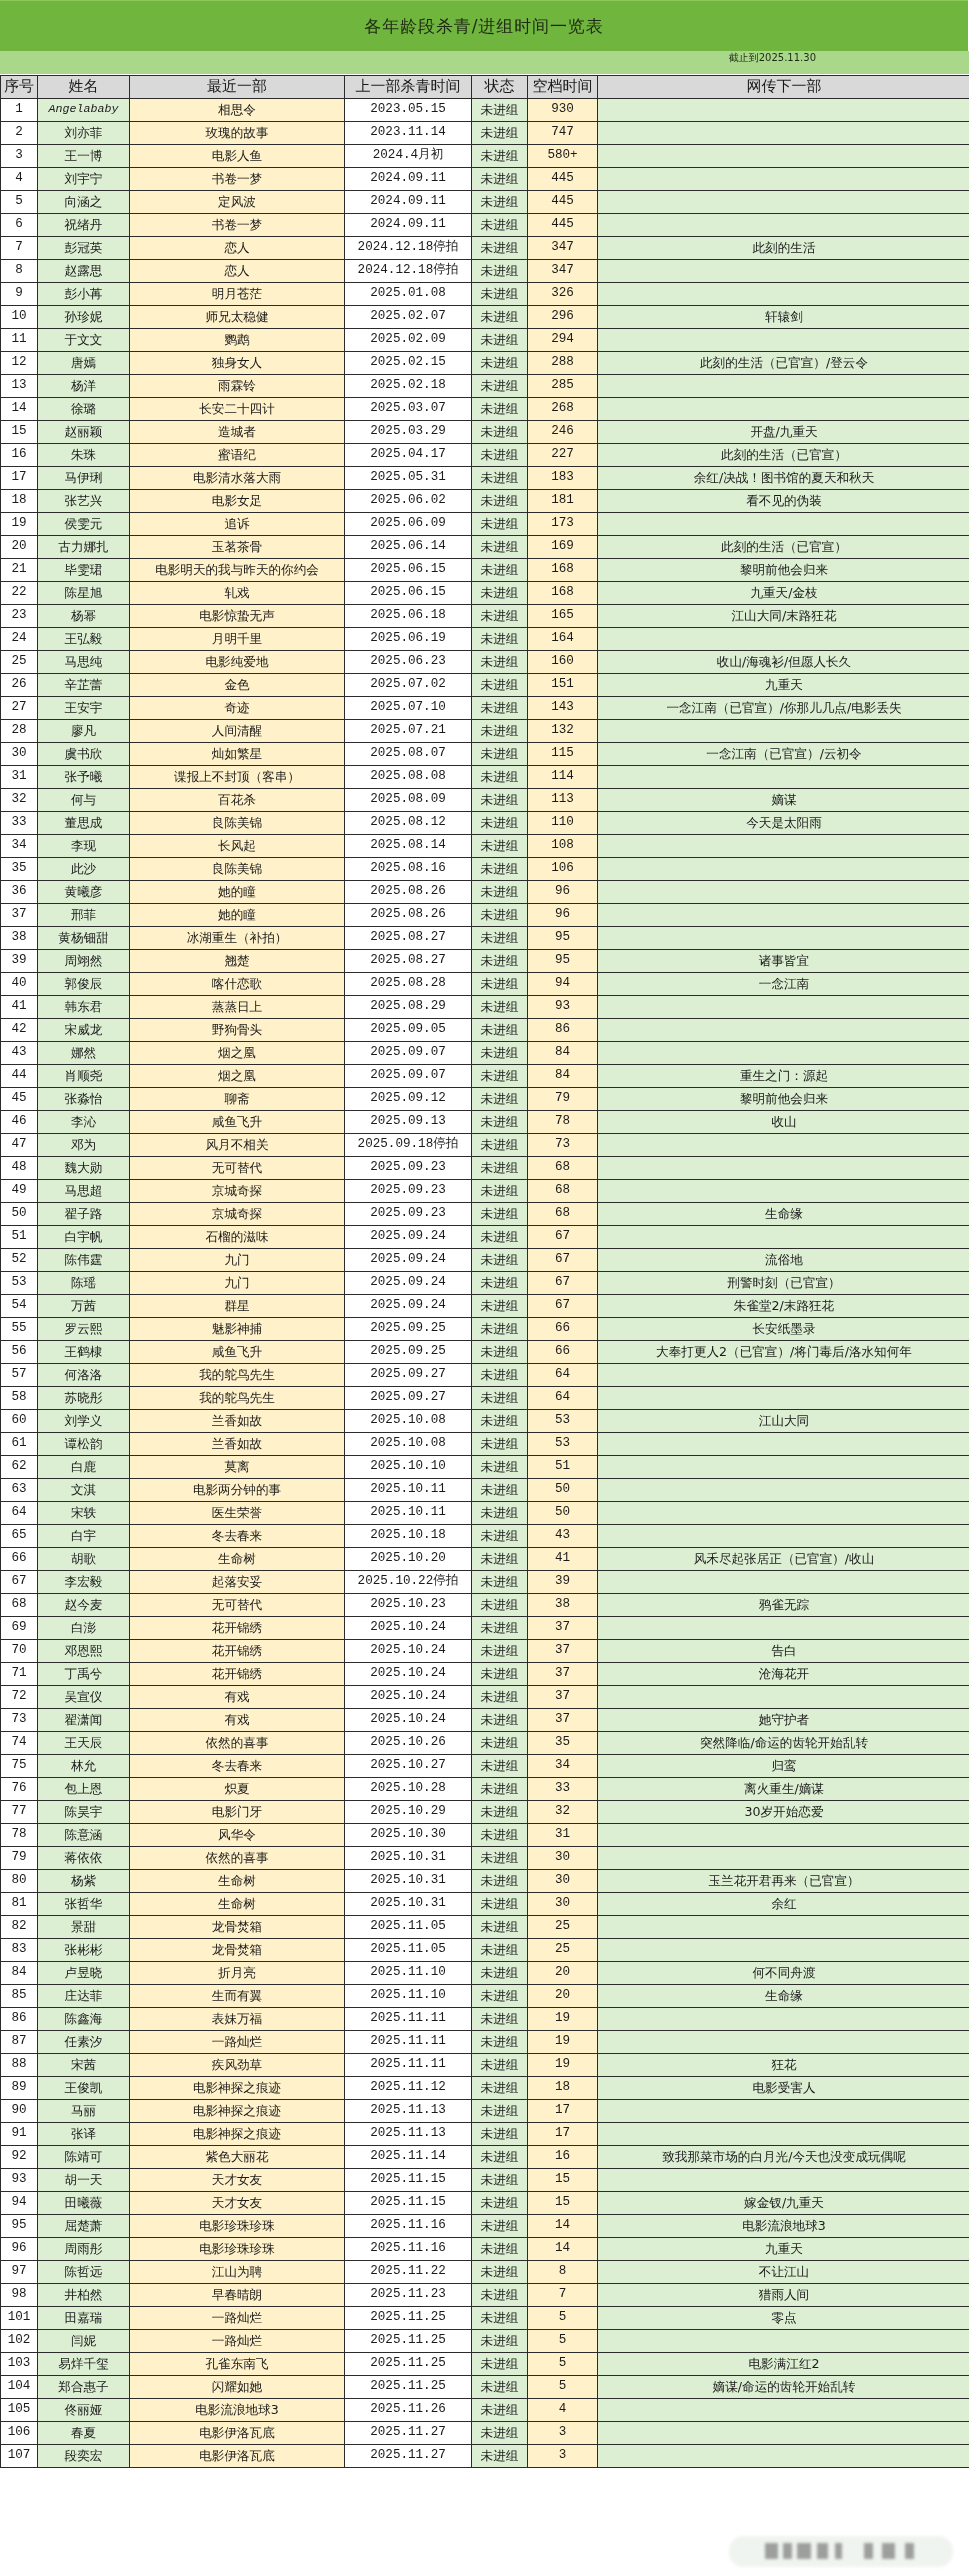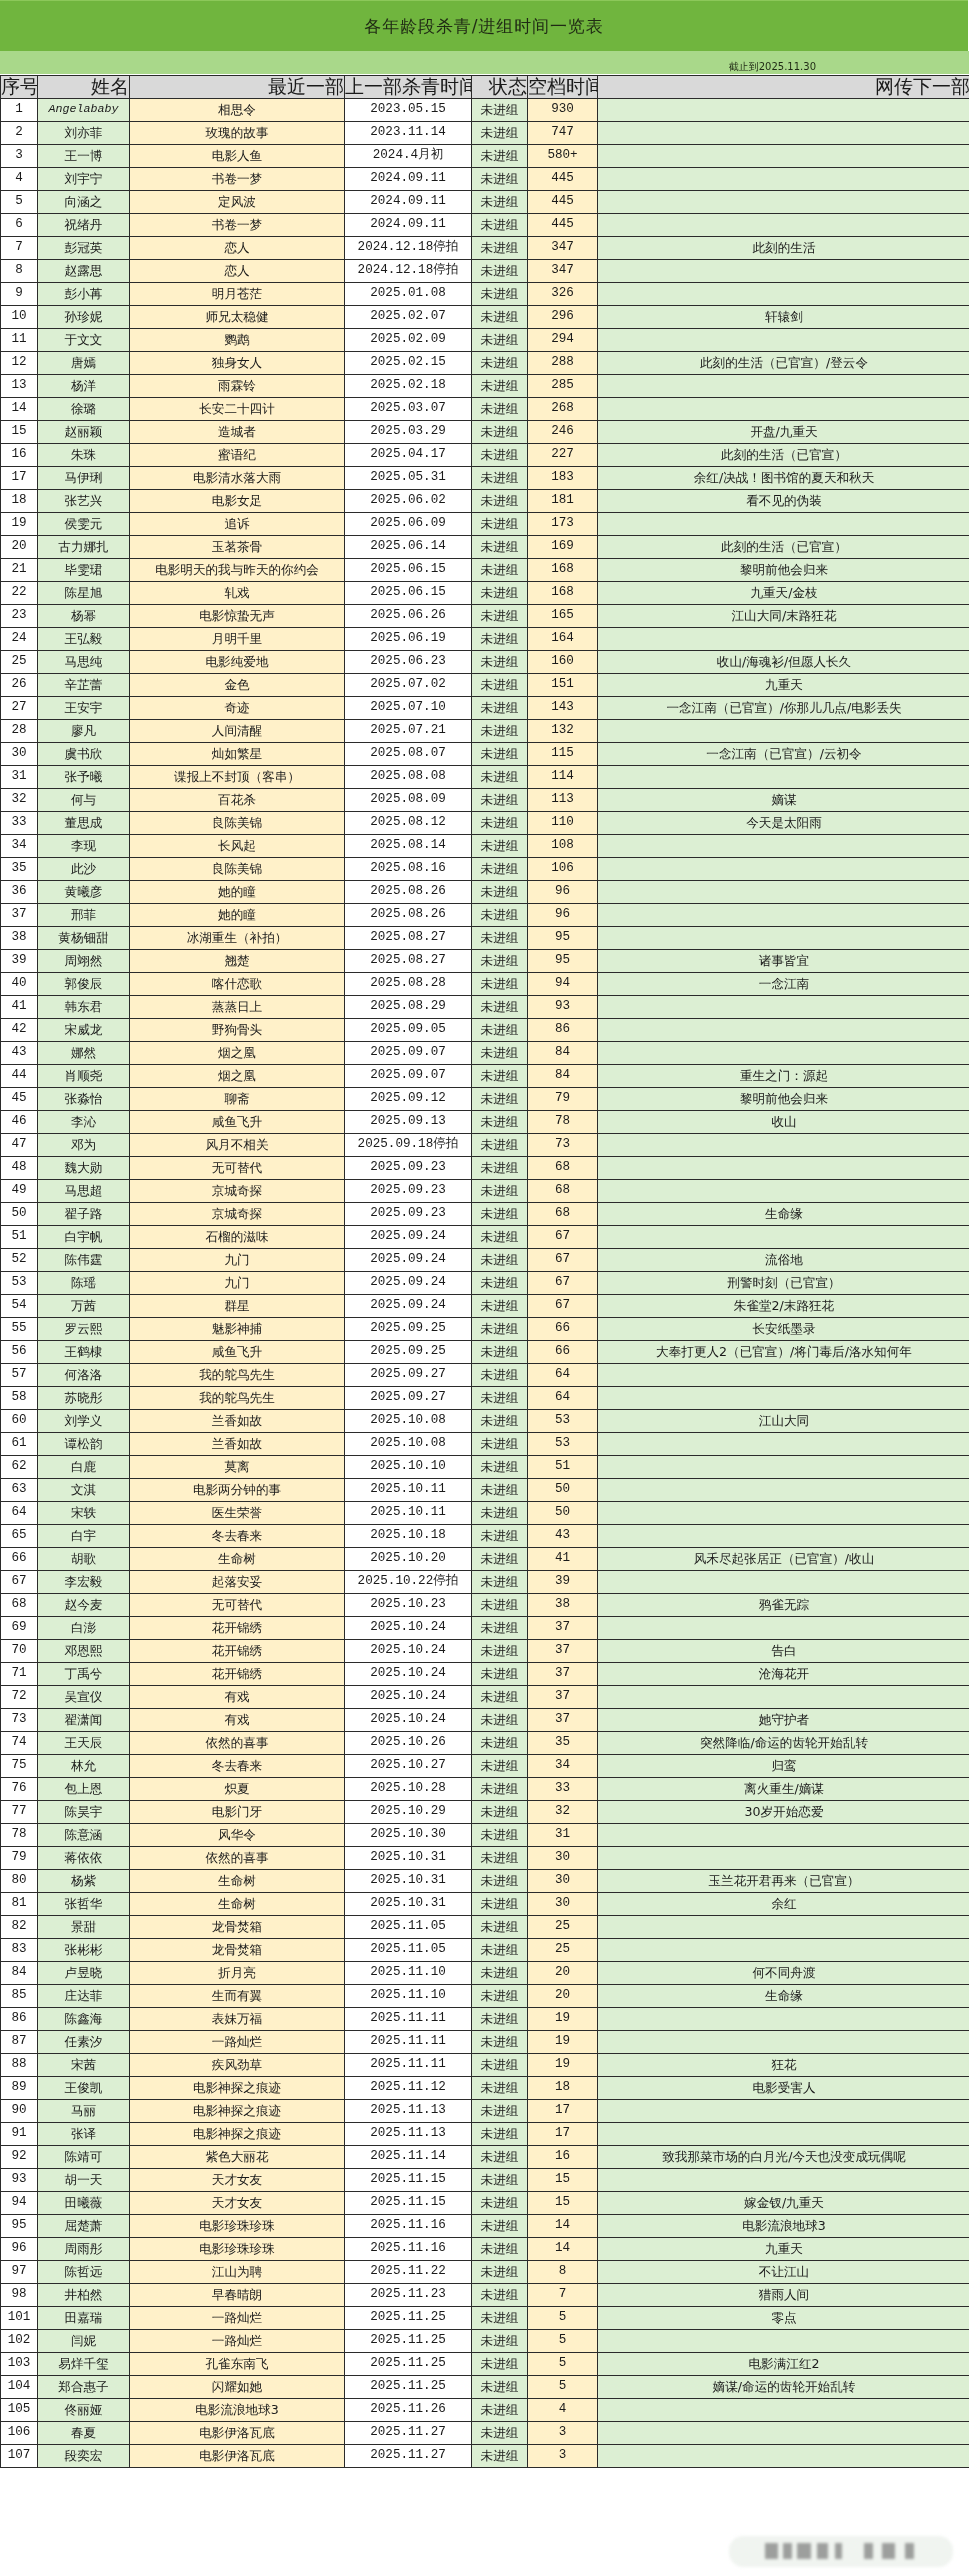--- a/index.html
+++ b/index.html
@@ -3,31 +3,31 @@
 <meta charset="utf-8">
 <style>
   html, body { margin: 0; padding: 0; background: #ffffff; }
   body { width: 970px; height: 2576px; overflow: hidden; position: relative;
          font-family: "DejaVu Sans", "Liberation Sans", sans-serif; color: #1a1a1a; }
   .title-bar { position: absolute; left: 0; top: 0; width: 968px; height: 51px;
                background: #70b53e; border-top: 1.8px solid #8cc85a; box-sizing: border-box;
                display: flex; align-items: center; justify-content: center; }
   .title-bar span { font-size: 17px; color: #1f2a14; letter-spacing: 0.9px; }
   .sub-bar { position: absolute; left: 0; top: 51px; width: 970px; height: 23px;
-             background: #a9d88a; display: flex; align-items: flex-end; justify-content: flex-end; }
+             background: #a9d88a; display: flex; align-items: flex-start; justify-content: flex-end; }
   .sub-bar span { font-size: 10px; margin-right: 154px; color: #1f2a14; }
   table { position: absolute; left: 0; top: 75px; width: 970px; border-collapse: collapse;
           table-layout: fixed; }
   col.c-seq { width: 37px; } col.c-name { width: 92px; } col.c-recent { width: 215px; }
   col.c-date { width: 127px; } col.c-status { width: 56px; } col.c-gap { width: 70px; }
   col.c-next { width: 373px; }
   th, td { height: 22px; padding: 0; border: 0.9px solid #2b2b2b; text-align: center;
            font-size: 12.6px; white-space: nowrap; overflow: hidden; line-height: 21.5px;
            font-weight: normal; }
-  th { background: #d9d9d9; font-size: 19px; text-align: right; }
+  th { background: #d9d9d9; font-size: 15px; }
   td.seq { background: #ffffff; font-family: "Liberation Mono", "DejaVu Sans Mono", monospace; font-size: 12.6px; }
   td.name { background: #dcefd3; }
   td.recent { background: #fff1c9; }
   td.date { background: #ffffff; font-family: "Liberation Mono", "DejaVu Sans Mono", monospace; font-size: 12.6px; letter-spacing: 0; }
   td.status { background: #dcefd3; }
   td.gap { background: #fff1c9; font-family: "Liberation Mono", "DejaVu Sans Mono", monospace; }
   td.next { background: #dcefd3; font-size: 12.6px; }
   td.name.latin { font-family: "Liberation Mono", "DejaVu Sans Mono", monospace; font-size: 11.7px; font-style: italic; }
   tr.thick td { border-bottom: 1.8px solid #2b2b2b; }
   .watermark { position: absolute; left: 729px; top: 2536px; width: 224px; height: 30.5px;
@@ -262,21 +262,21 @@
         <td class="recent">轧戏</td>
         <td class="date">2025.06.15</td>
         <td class="status">未进组</td>
         <td class="gap">168</td>
         <td class="next">九重天/金枝</td>
       </tr>
       <tr>
         <td class="seq">23</td>
         <td class="name">杨幂</td>
         <td class="recent">电影惊蛰无声</td>
-        <td class="date">2025.06.26</td>
+        <td class="date">2025.06.18</td>
         <td class="status">未进组</td>
         <td class="gap">165</td>
         <td class="next">江山大同/末路狂花</td>
       </tr>
       <tr class="thick">
         <td class="seq">24</td>
         <td class="name">王弘毅</td>
         <td class="recent">月明千里</td>
         <td class="date">2025.06.19</td>
         <td class="status">未进组</td>

